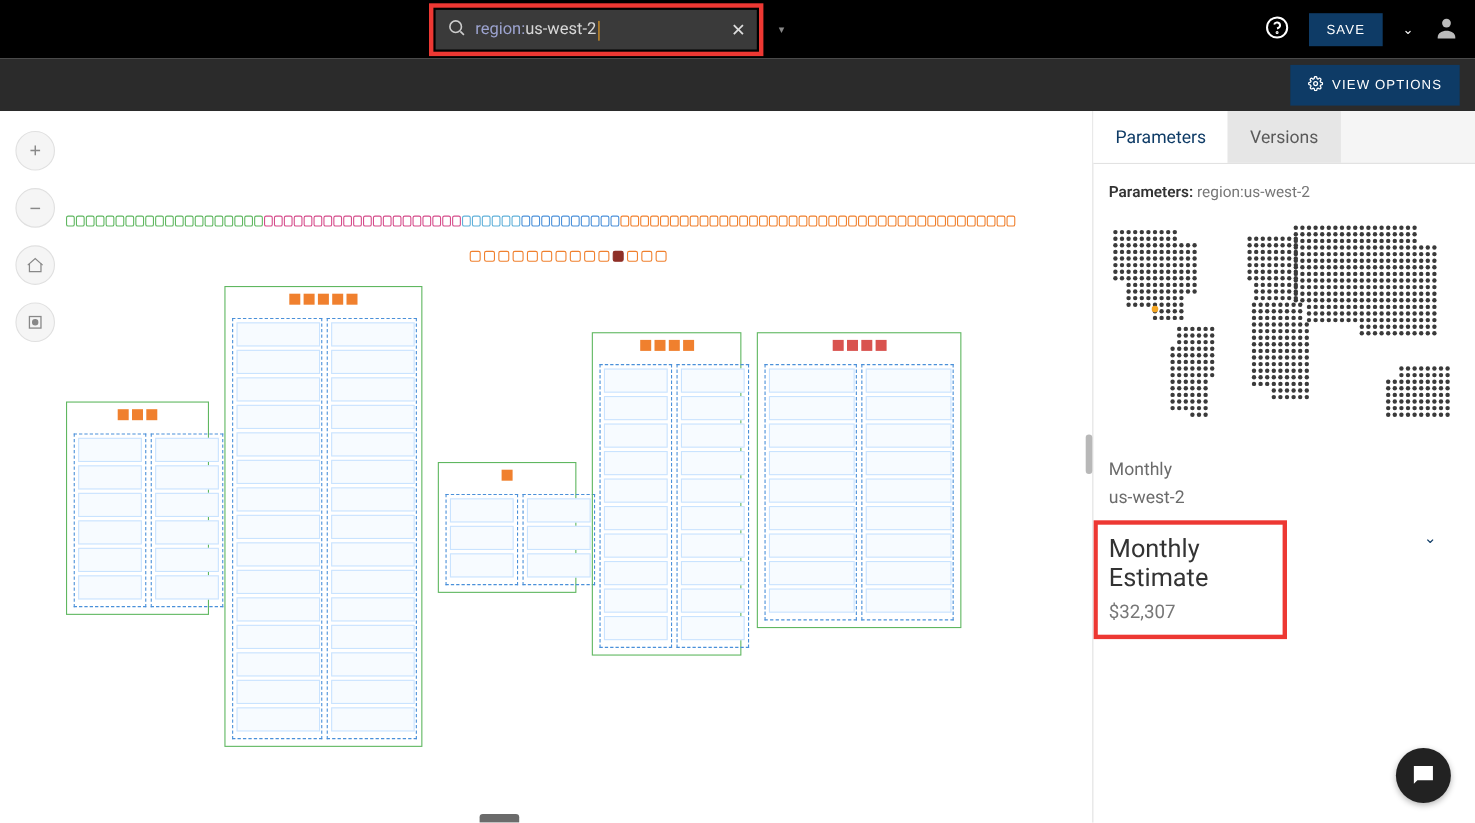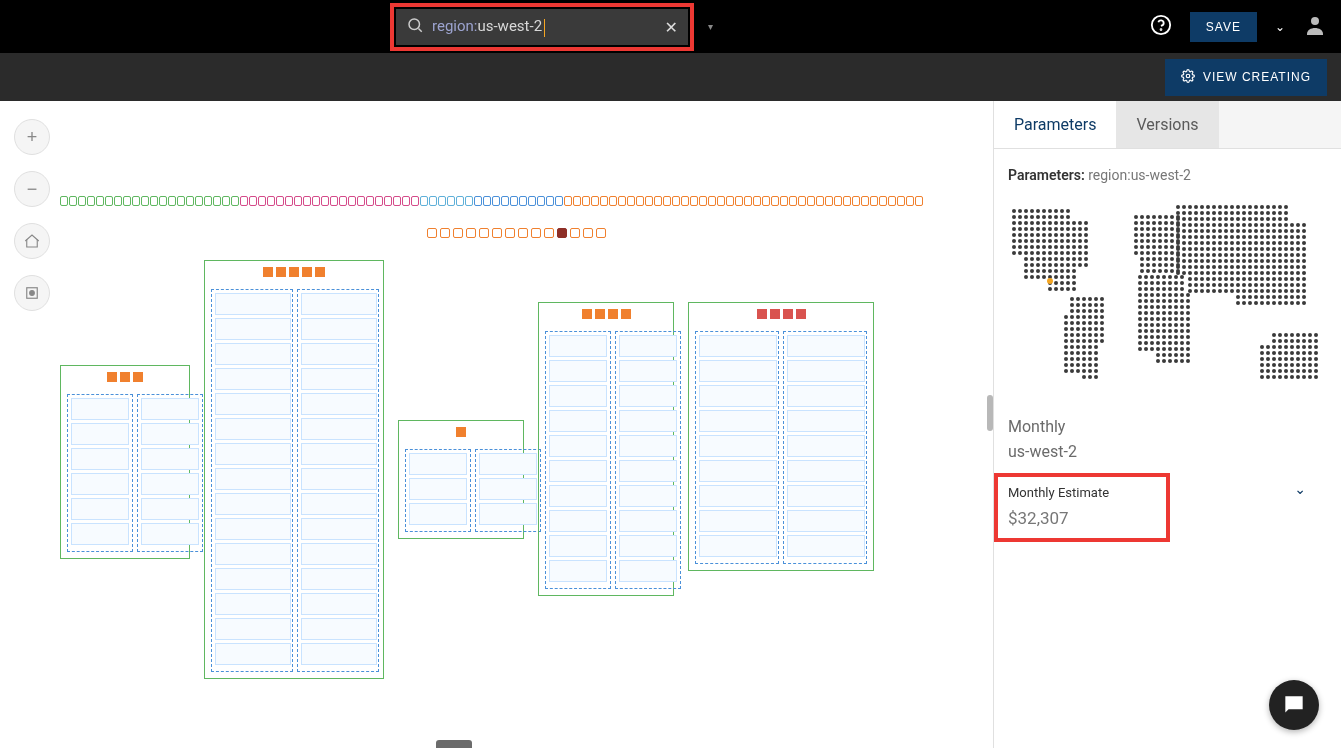--- a/index.html
+++ b/index.html
@@ -257,21 +257,21 @@
 .section-label { font-size: 16px; color: #6b6b6b; margin-bottom: 6px; }
 .region-value { font-size: 16px; color: #6b6b6b; margin-bottom: 12px; }
 
 .estimate-box {
   border: 4px solid #ed3833;
   padding: 8px 10px 10px;
   margin-left: -14px;
   width: 176px;
   position: relative;
 }
-.estimate-title { font-size: 13px; color: #333; margin-bottom: 8px; }
+.estimate-title { font-size: 23px; color: #333; margin-bottom: 8px; }
 .estimate-value { font-size: 17px; color: #777; }
 .expand-chevron {
   position: absolute;
   right: -140px;
   top: 4px;
   color: #0e3b66;
   font-size: 14px;
 }
 
 .select-view-bar {
@@ -355,21 +355,21 @@
 </div>
 
 <div class="subheader">
   <button class="view-options-btn">
     <span>
       <svg class="gear-icon" viewBox="0 0 24 24" fill="none" stroke="#fff" stroke-width="2">
           <circle cx="12" cy="12" r="3"></circle>
           <path d="M19.4 15a1.65 1.65 0 0 0 .33 1.82l.06.06a2 2 0 1 1-2.83 2.83l-.06-.06a1.65 1.65 0 0 0-1.82-.33 1.65 1.65 0 0 0-1 1.51V21a2 2 0 1 1-4 0v-.09a1.65 1.65 0 0 0-1-1.51 1.65 1.65 0 0 0-1.82.33l-.06.06a2 2 0 1 1-2.83-2.83l.06-.06A1.65 1.65 0 0 0 4.6 15a1.65 1.65 0 0 0-1.51-1H3a2 2 0 1 1 0-4h.09c.66 0 1.25-.39 1.51-1a1.65 1.65 0 0 0-.33-1.82l-.06-.06a2 2 0 1 1 2.83-2.83l.06.06c.5.5 1.24.64 1.82.33h0A1.65 1.65 0 0 0 10 3.09V3a2 2 0 1 1 4 0v.09c0 .66.39 1.25 1 1.51.58.31 1.32.17 1.82-.33l.06-.06a2 2 0 1 1 2.83 2.83l-.06.06a1.65 1.65 0 0 0-.33 1.82V9c.26.61.85 1 1.51 1H21a2 2 0 1 1 0 4h-.09a1.65 1.65 0 0 0-1.51 1z"></path>
         </svg>
     </span>
-    <span>VIEW CREATING</span>
+    <span>VIEW OPTIONS</span>
   </button>
 </div>
 
 <div class="main">
 
   <div class="canvas-area">
     <div class="zoom-controls">
       <button class="zoom-btn">+</button>
       <button class="zoom-btn">−</button>
       <button class="zoom-btn">

